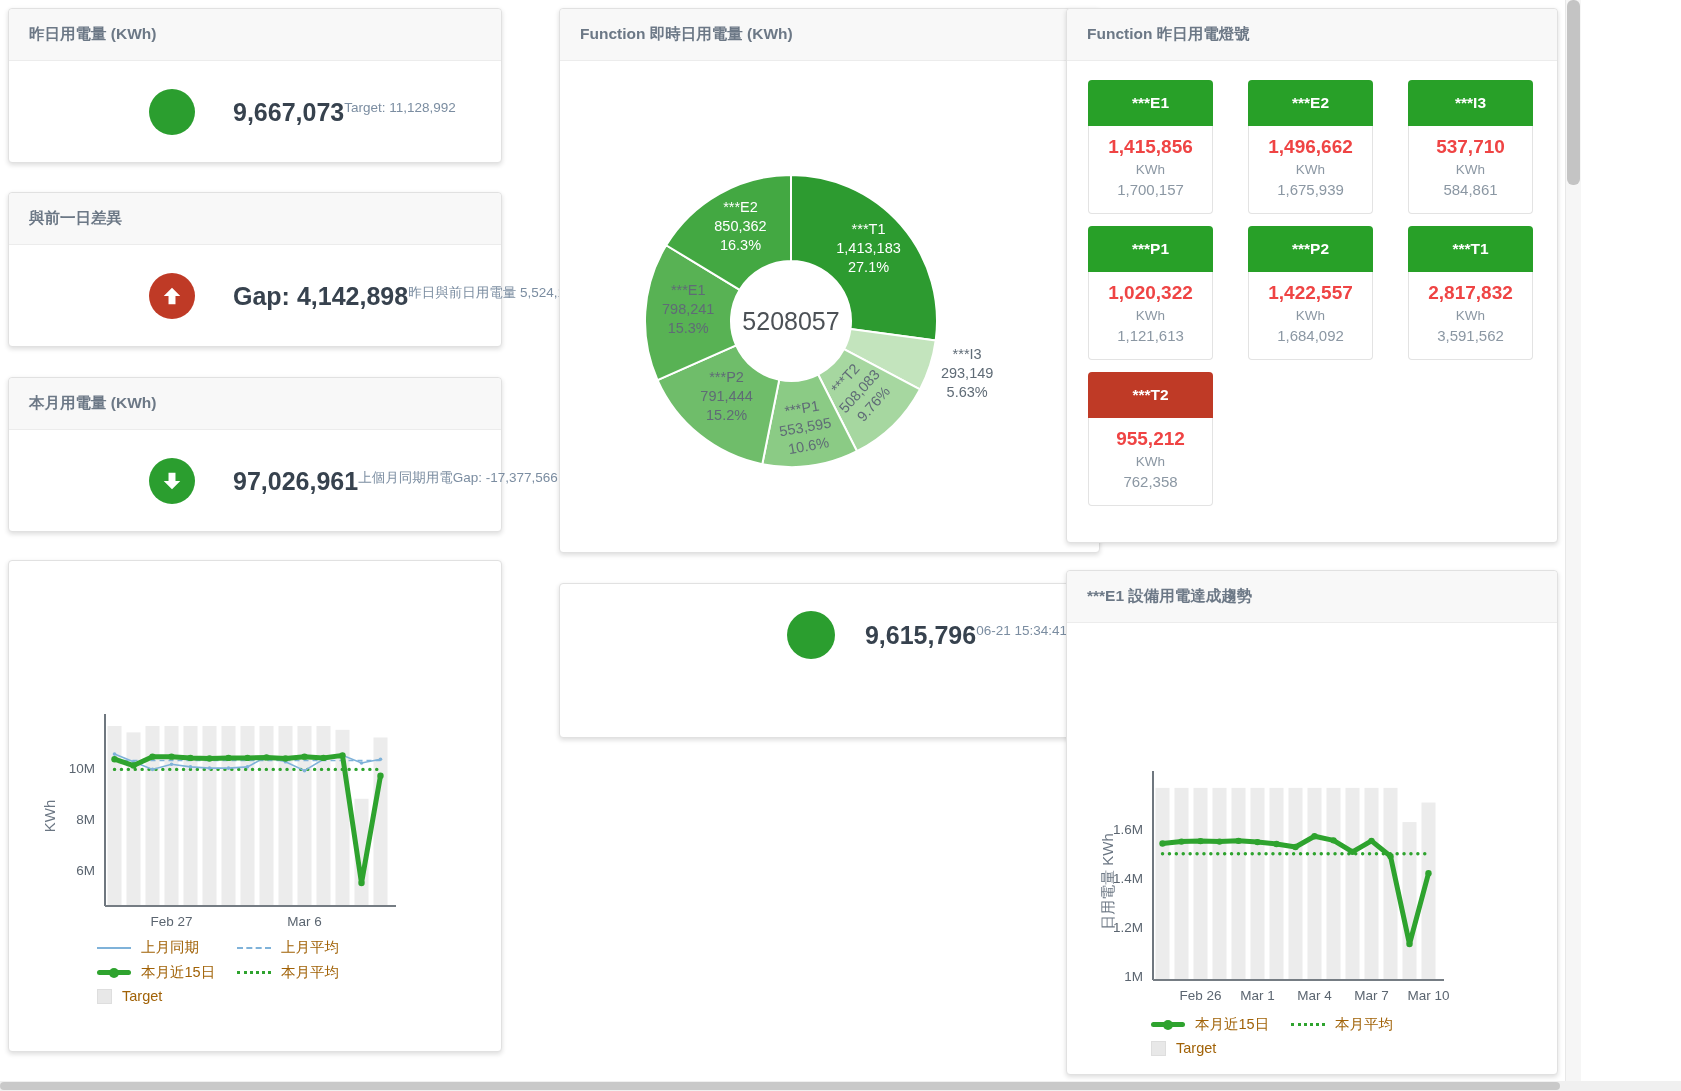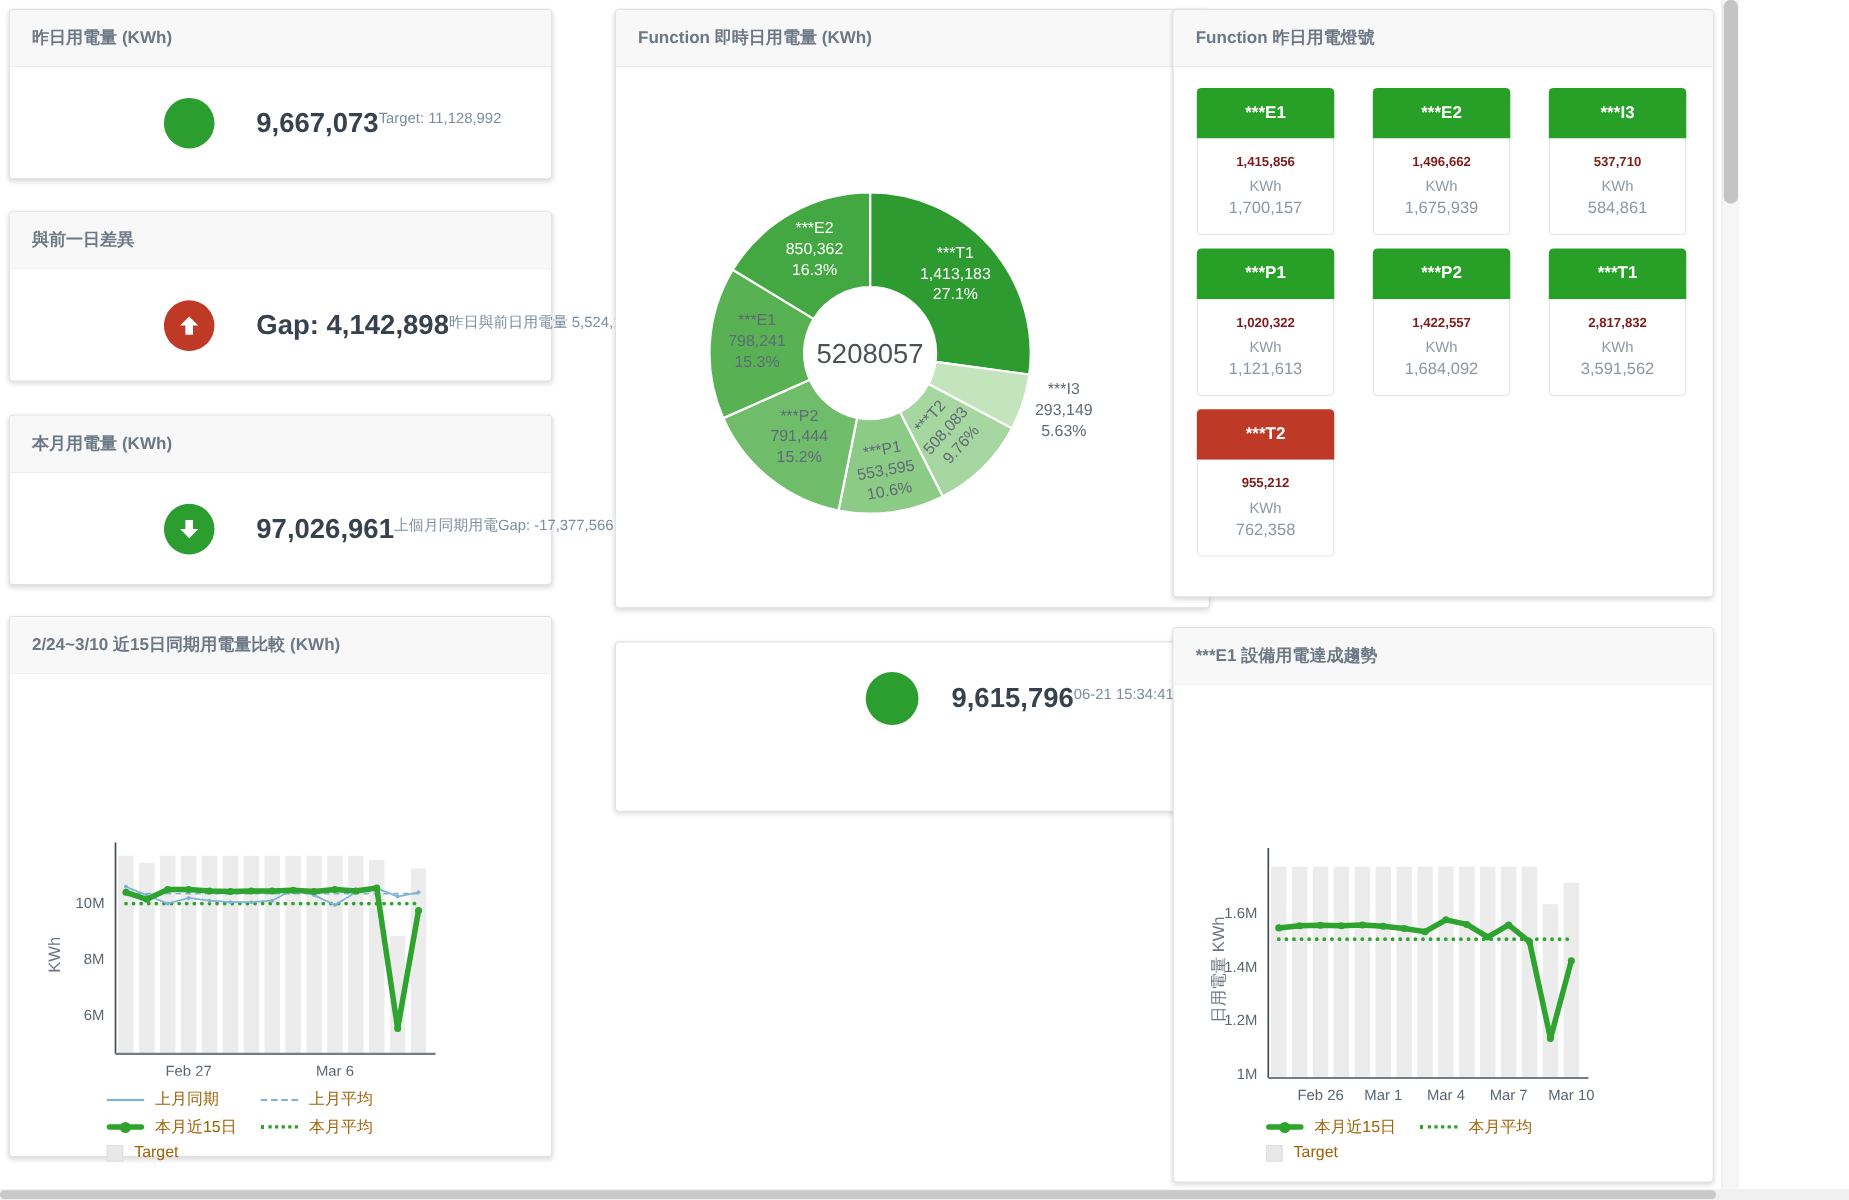--- a/index.html
+++ b/index.html
@@ -20,21 +20,21 @@
   .kpi-value{font-size:25px;font-weight:700;color:#37424e;line-height:30px;white-space:nowrap;}
   .kpi-sub{font-size:13.5px;color:#7b8da1;margin-top:3px;white-space:nowrap;}
   .donut-body{position:relative;height:493px;}
   .chart-body{position:relative;}
   svg{display:block;}
   svg text{font-family:"Liberation Sans","DejaVu Sans",sans-serif;}
   .tiles-body{padding:19px 0 0 21px;display:grid;grid-template-columns:repeat(3,125px);column-gap:35px;row-gap:12px;align-content:start;}
   .tile{width:125px;}
   .tile-head{border-radius:4px 4px 0 0;color:#fff;font-weight:700;font-size:15.5px;text-align:center;padding:14px 0;}
   .tile-body{border:1px solid #e3e3e3;border-top:none;border-radius:0 0 4px 4px;text-align:center;padding:8px 4px 12px;background:#fff;}
-  .tile-value{font-size:12px;font-weight:700;color:#7f1d1d;line-height:26px;white-space:nowrap;}
+  .tile-value{font-size:19px;font-weight:700;color:#ef4444;line-height:26px;white-space:nowrap;}
   .tile-unit{font-size:13.5px;color:#8b97a3;line-height:19px;}
   .tile-target{font-size:15px;color:#8b97a3;line-height:22px;white-space:nowrap;}
   .legend{margin-top:12px;font-size:14.5px;color:#a16207;}
   .legend-row{display:flex;margin-bottom:6px;}
   .legend-item{display:flex;align-items:center;gap:10px;min-width:140px;}
   .sw{display:inline-block;width:34px;flex:0 0 auto;box-sizing:border-box;}
   .sw-thin{height:0;border-top:2.5px solid;}
   .sw-dashed{height:0;border-top:2.5px dashed;}
   .sw-dotted{height:0;border-top:3.5px dotted;}
   .sw-thick{height:5px;border-radius:2.5px;position:relative;}
@@ -87,21 +87,20 @@
             </svg>
         </div>
         <div class="kpi-text">
           <span class="kpi-value">97,026,961</span>
           <span class="kpi-sub">上個月同期用電Gap: -17,377,566</span>
         </div>
       </div>
     </div>
 
     <div class="card" style="height:492px;margin-top:28px;">
-      <div class="card-head">2/24~3/10 近15日同期用電量比較 (KWh)</div>
       <div class="chart-body">
         <div>
             <svg width="492" height="365">
               <rect x="98.5" y="165" width="14" height="180" fill="#ececec"></rect>
               <rect x="117.5" y="171.38297872340428" width="14" height="173.61702127659572" fill="#ececec"></rect>
               <rect x="136.5" y="165" width="14" height="180" fill="#ececec"></rect>
               <rect x="155.5" y="165" width="14" height="180" fill="#ececec"></rect>
               <rect x="174.5" y="165" width="14" height="180" fill="#ececec"></rect>
               <rect x="193.5" y="165" width="14" height="180" fill="#ececec"></rect>
               <rect x="212.5" y="165" width="14" height="180" fill="#ececec"></rect>

